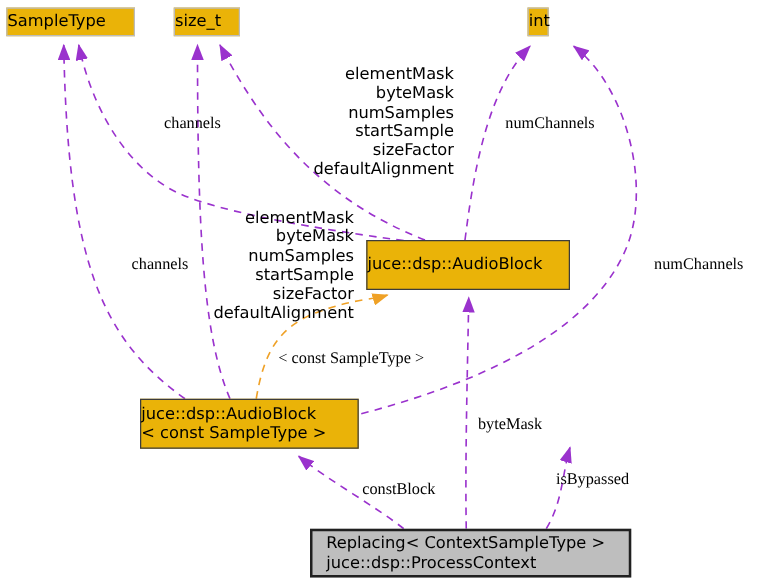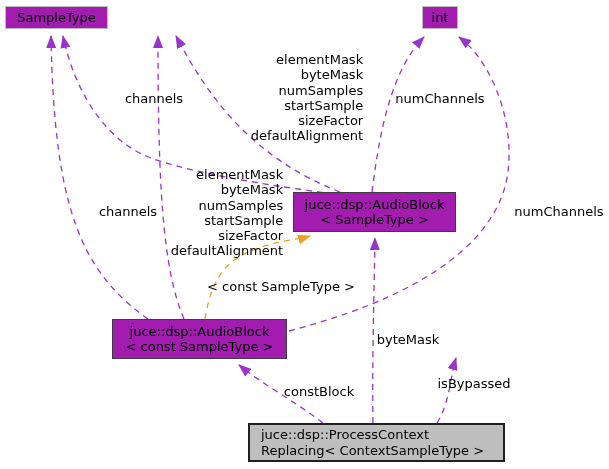--- a/index.html
+++ b/index.html
@@ -12,42 +12,43 @@
     color:#000;
     overflow:hidden;
   }
   svg.edge-layer{position:absolute;left:0;top:0;width:609px;height:469px;}
   .edge{fill:none;stroke-width:1.3px;stroke-dasharray:6,5;}
   .edge.purple{stroke:#9a32cd;}
   .edge.orange{stroke:#efa126;}
   .node{
     position:absolute;
     box-sizing:border-box;
-    background:#a21caf;
+    background:#eab308;
     display:flex;
     flex-direction:column;
-    align-items:center;
+    align-items:flex-start;
     justify-content:center;
     text-align:center;
     line-height:15.5px;
     white-space:nowrap;
   }
   .node.light{border:1px solid #bcbcbc;}
   .node.dark{border:1.5px solid #3c3c3c;}
   .node.main{
     background:#bebebe;
     border:2px solid #202020;
     align-items:flex-start;
     text-align:left;
     padding-left:11px;
   }
   .edge-label{
     position:absolute;
     transform:translate(-50%,-50%);
     white-space:nowrap;
+    font-family:Liberation Serif, serif;
   }
   .edge-label-stack{
     position:absolute;
     transform:translateX(-50%);
     text-align:right;
     line-height:15.3px;
     white-space:nowrap;
   }
 </style>
 </head>
@@ -74,39 +75,41 @@
     <path class="edge orange" d="M 205,319 C 211,283 222,261 256,249 C 284,239 297,240 310,236" marker-end="url(#ah-orange)"></path>
     <path class="edge purple" d="M 323,423 C 299,404 262,384 239,365" marker-end="url(#ah-purple)"></path>
     <path class="edge purple" d="M 373,423 C 372,365 374,297 375,238" marker-end="url(#ah-purple)"></path>
     <path class="edge purple" d="M 437,423 C 450,402 450,378 456,358" marker-end="url(#ah-purple)"></path>
   </svg>
 
   <div class="node light" style="left:5px;top:6px;width:103px;height:23px;">
     <span>SampleType</span>
   </div>
 
+  <div class="node light" style="left:139px;top:6px;width:53px;height:23px;">
+    <span>size_t</span>
+  </div>
 
-  <div class="node light" style="left:422px;top:6px;width:36px;height:23px;">
+  <div class="node light" style="left:422px;top:6px;width:17px;height:23px;">
     <span>int</span>
   </div>
 
   <div class="node dark" style="left:293px;top:192px;width:163px;height:40px;">
     <div>juce::dsp::AudioBlock</div>
-    <div>&lt; SampleType &gt;</div>
   </div>
 
   <div class="node dark" style="left:112px;top:319px;width:175px;height:40px;">
     <div>juce::dsp::AudioBlock</div>
     <div>&lt; const SampleType &gt;</div>
   </div>
 
 
   <div class="node main" style="left:248px;top:423px;width:257px;height:39px;">
+    <div>Replacing&lt; ContextSampleType &gt;</div>
     <div>juce::dsp::ProcessContext</div>
-    <div>Replacing&lt; ContextSampleType &gt;</div>
   </div>
 
   <span class="edge-label" style="left:154px;top:98px;">channels</span>
 
   <span class="edge-label" style="left:128px;top:211px;">channels</span>
 
   <span class="edge-label" style="left:440px;top:98px;">numChannels</span>
 
   <span class="edge-label" style="left:559px;top:211px;">numChannels</span>
 

